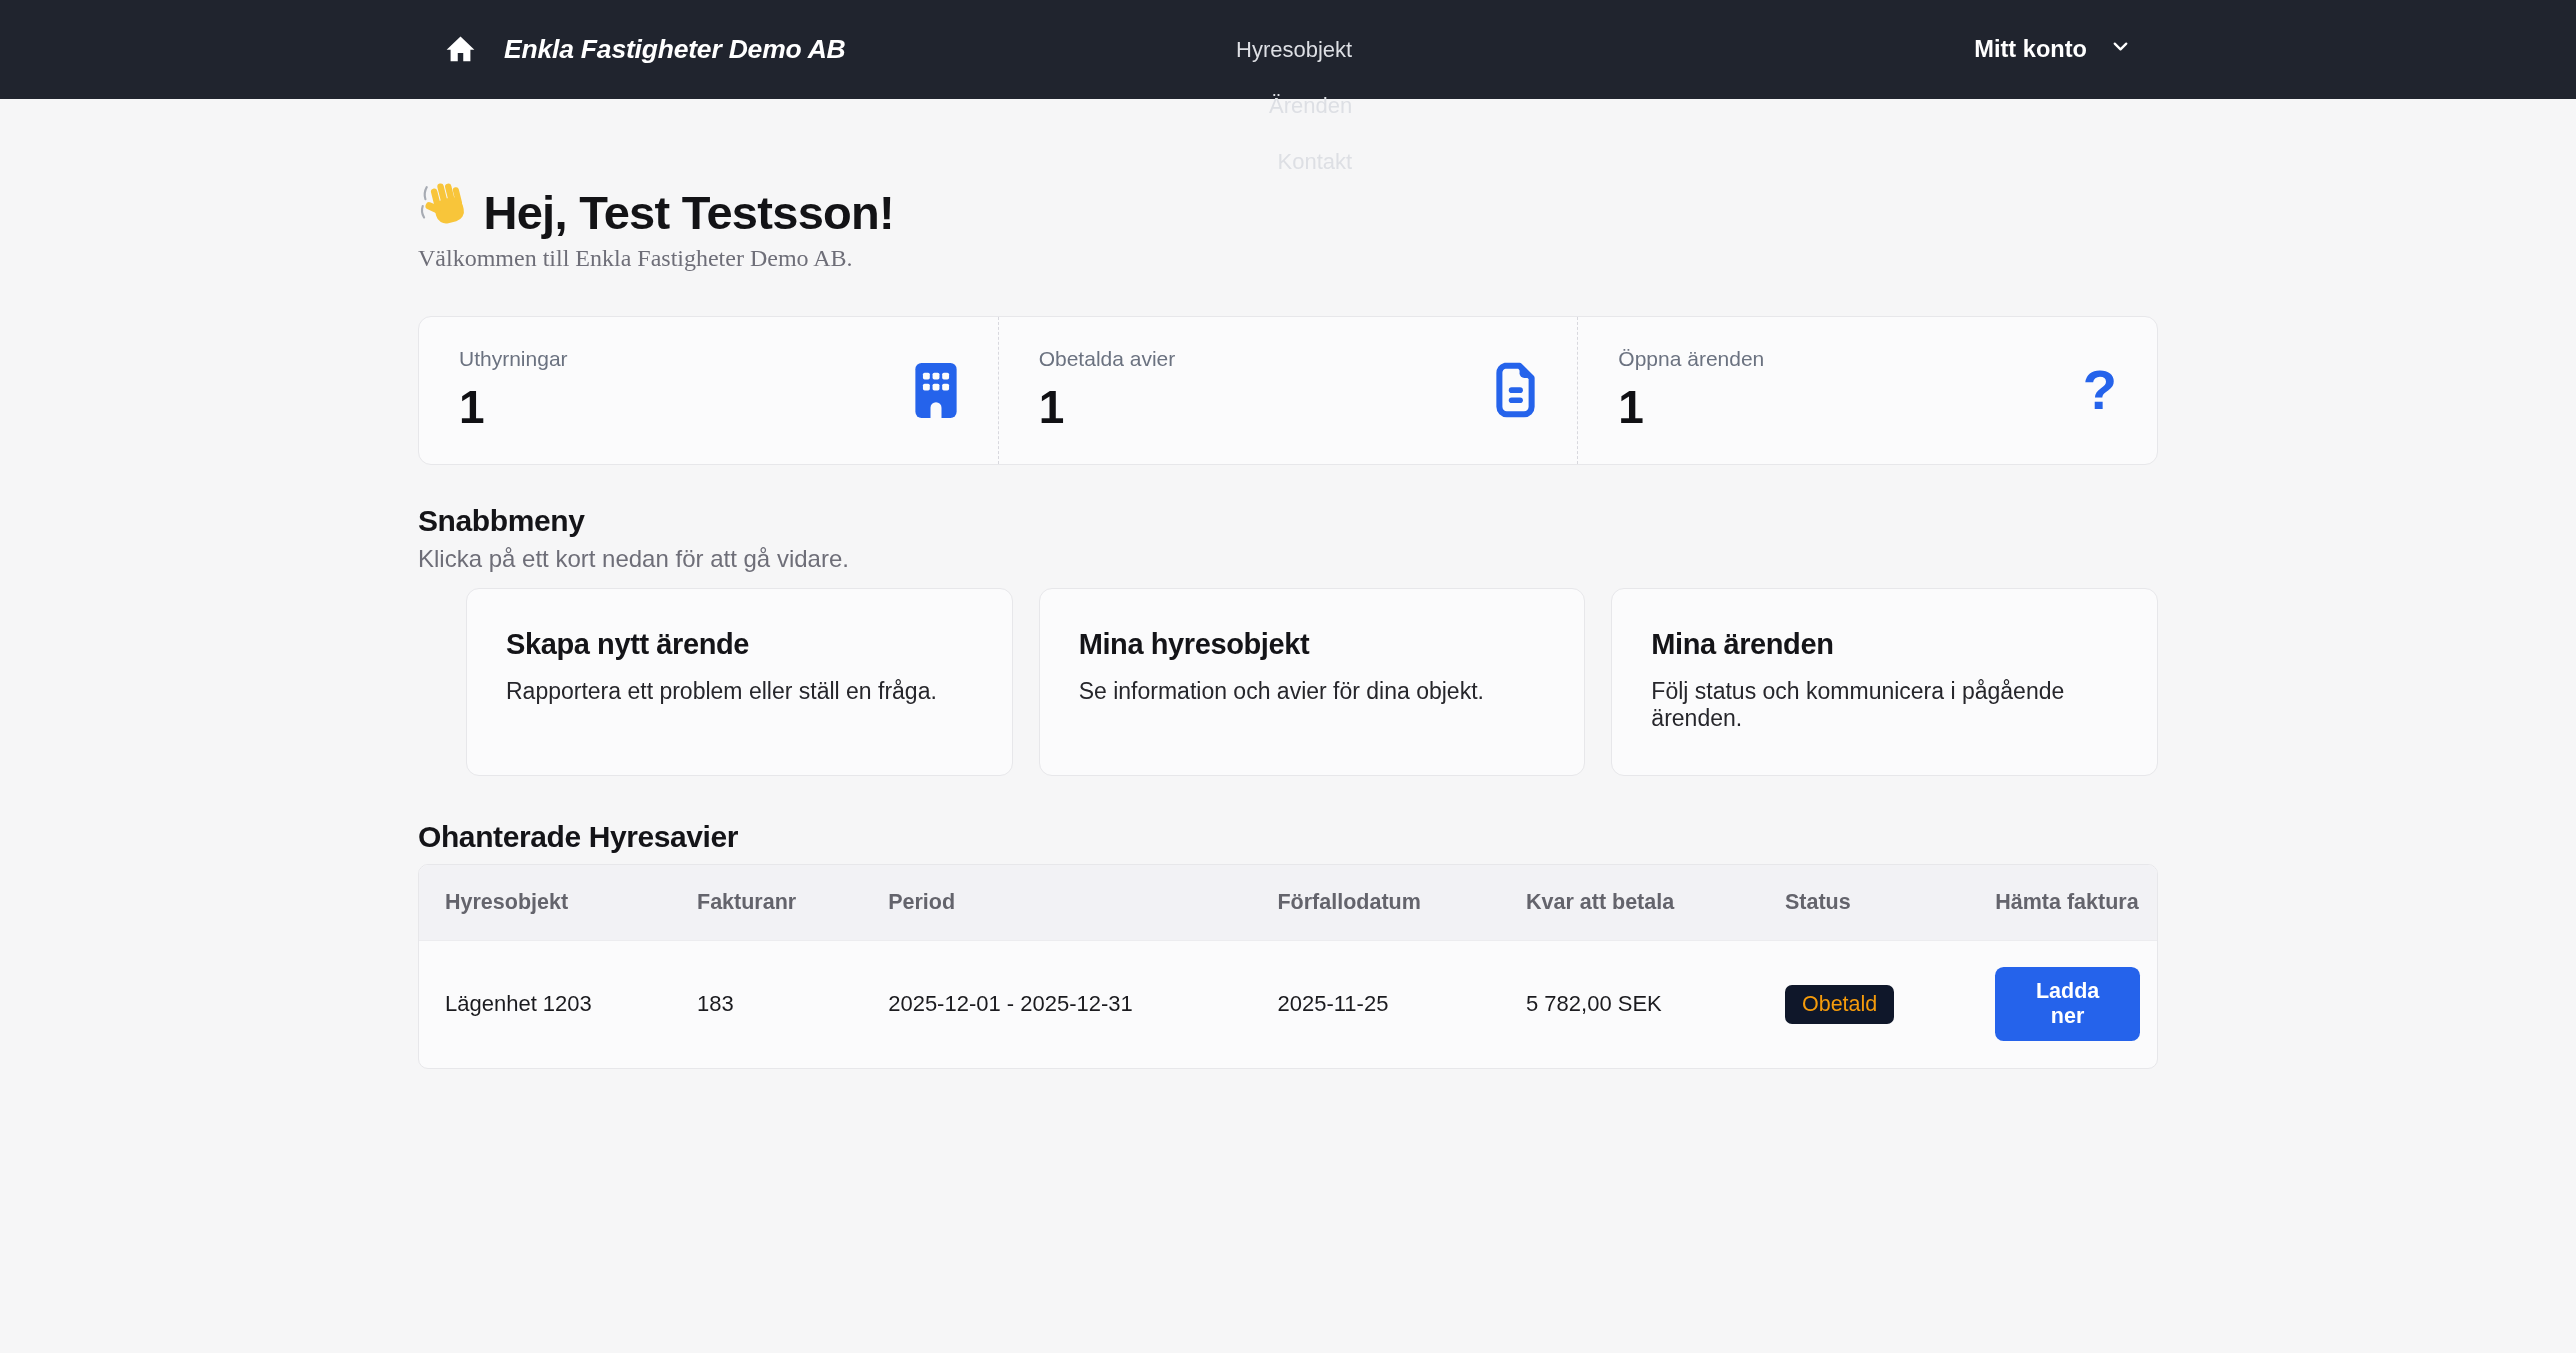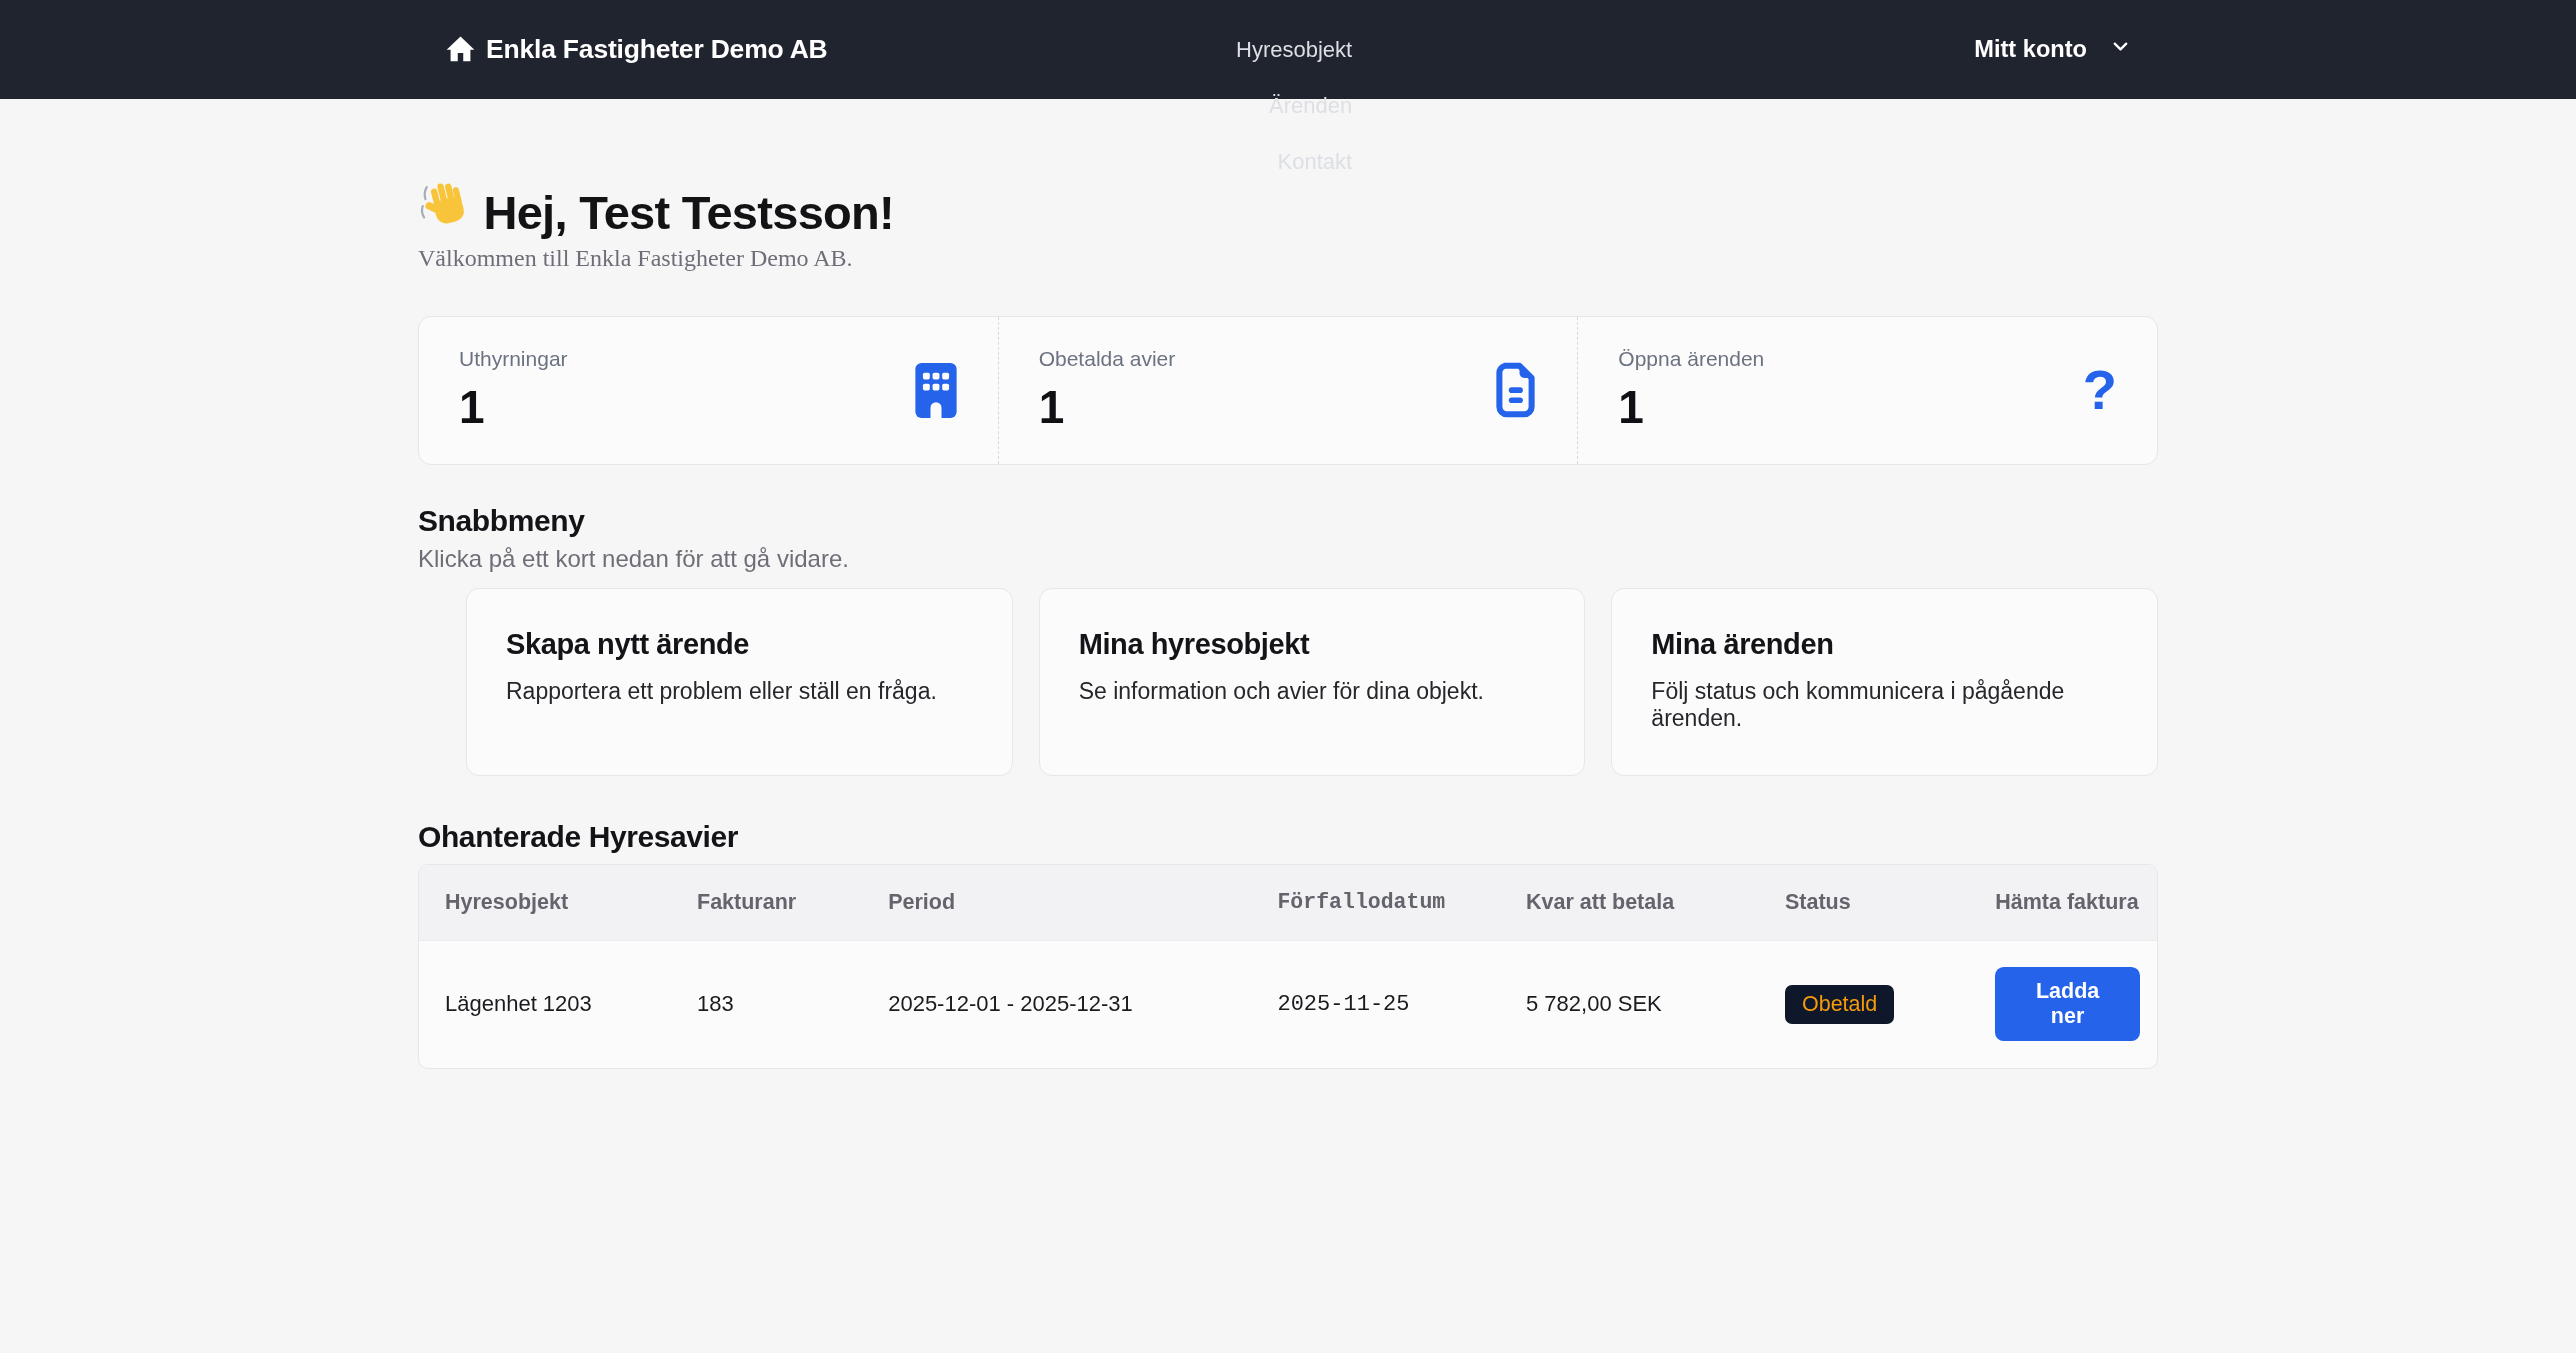--- a/index.html
+++ b/index.html
@@ -22,26 +22,27 @@
     margin:0 auto;
     padding:0 26px;
     display:flex;
     align-items:center;
     position:relative;
     height:100%;
   }
   .brand {
     display:flex;
     align-items:center;
-    gap:9px;
+    gap:27px;
     color:#ffffff;
     font-size:26.5px;
     font-weight:700;
     letter-spacing:-0.2px;
     cursor:pointer;
+    font-style:italic;
   }
   .brand svg { display:block; }
   .nav-menu {
     position:absolute;
     left:50%;
     transform:translateX(-50%);
     display:flex;
     align-items:flex-end;
     gap:4.3px;
     flex-direction:column;
@@ -144,21 +145,21 @@
     padding:25px 17px 25px 26px;
   }
   .t-body { border-top:1.4px solid #ececef; }
   .t-body .t-cell {
     font-size:22px;
     color:#1b1b1f;
     padding:26.5px 17px 26.5px 26px;
     display:flex;
     align-items:center;
   }
-  .c1{width:14.5%;} .c2{width:11%;} .c3{width:22.4%;} .c4{width:14.3%;font-family:Liberation Mono, monospace;} .c5{width:14.9%;} .c6{width:12.1%;} .c7{width:10.8%;}
+  .c1{width:14.5%;} .c2{width:11%;} .c3{width:22.4%;} .c4{width:14.3%;} .c5{width:14.9%;} .c6{width:12.1%;} .c7{width:10.8%;}
   .badge {
     display:inline-block;
     background:#0f172a;
     color:#f59b0b;
     font-size:21.5px;
     padding:7.2px 17px;
     border-radius:7px;
   }
   .btn-primary {
     background:#2563eb;

